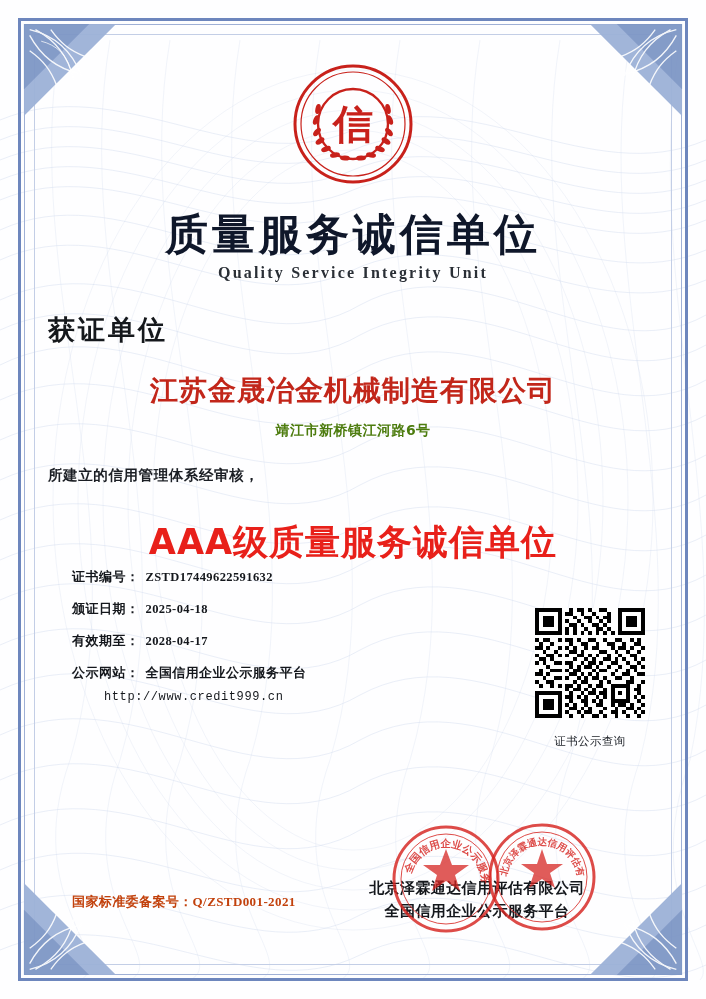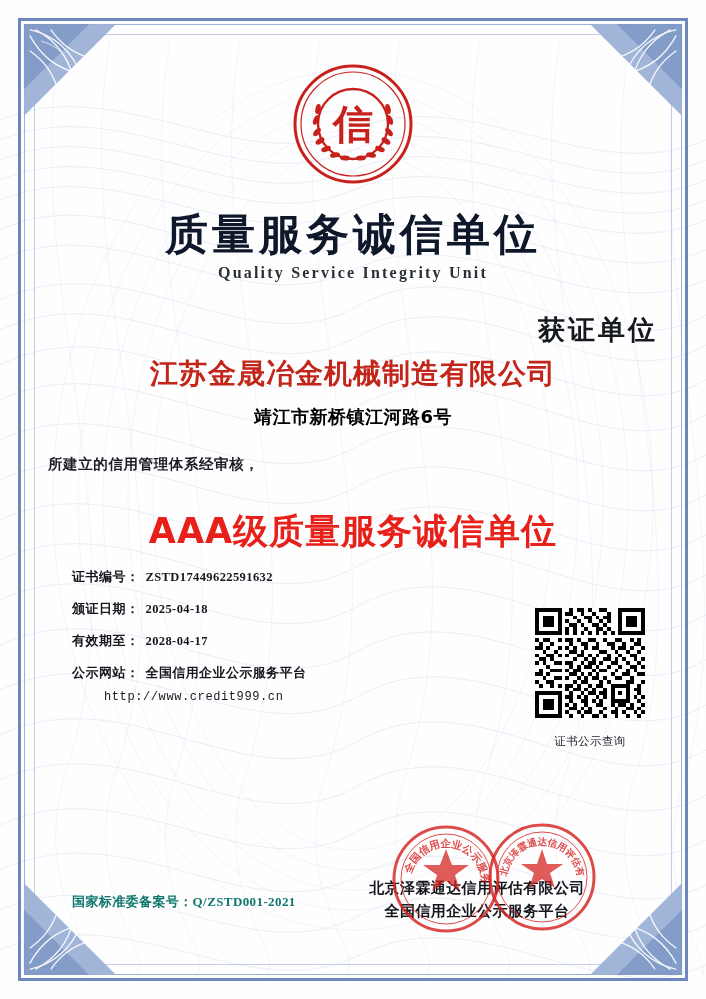--- a/index.html
+++ b/index.html
@@ -99,45 +99,45 @@
     text-align: center;
     font-family: "Liberation Serif", serif;
     font-weight: bold;
     font-size: 16px;
     letter-spacing: 2.2px;
     color: #2a2f36;
   }
 
   .awardee-label {
     margin-top: 30px;
-    text-align: right;
+    text-align: left;
     font-family: "DejaVu Sans", sans-serif;
     font-weight: bold;
     font-size: 27px;
     letter-spacing: 3px;
     color: #15181c;
   }
   .company {
-    margin-top: 7px;
+    margin-top: 24px;
     text-align: center;
     font-family: "DejaVu Sans", sans-serif;
     font-weight: bold;
     font-size: 28px;
     letter-spacing: 1px;
     color: #c0392b;
     color: #c2261a;
   }
   .address {
     margin-top: 12px;
     text-align: center;
     font-family: "DejaVu Sans", sans-serif;
     font-weight: bold;
-    font-size: 18px;
+    font-size: 14px;
     letter-spacing: 0.5px;
-    color: #000000;
+    color: #4d7c0f;
   }
 
   .stmt {
     margin-top: 26px;
     font-family: "DejaVu Sans", sans-serif;
     font-weight: bold;
     font-size: 14.5px;
     letter-spacing: 0.6px;
     color: #1b1e24;
   }
@@ -216,21 +216,21 @@
   }
 
   
   .filing {
     position: absolute;
     left: 72px;
     bottom: 88px;
     font-family: "DejaVu Sans", sans-serif;
     font-weight: bold;
     font-size: 13px;
-    color: #0f766e;
+    color: #c2410c;
     letter-spacing: 0.4px;
   }
   .filing .num {
     font-family: "Liberation Serif", serif;
   }
 
   .issuer {
     position: absolute;
     right: 64px;
     bottom: 76px;

